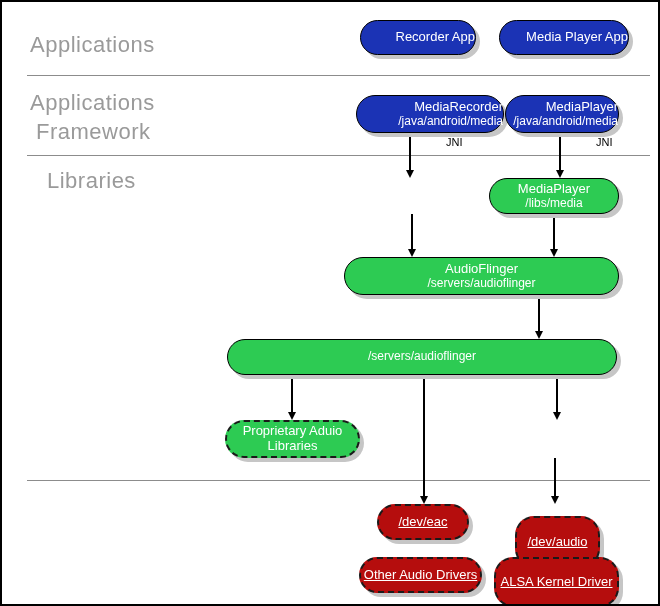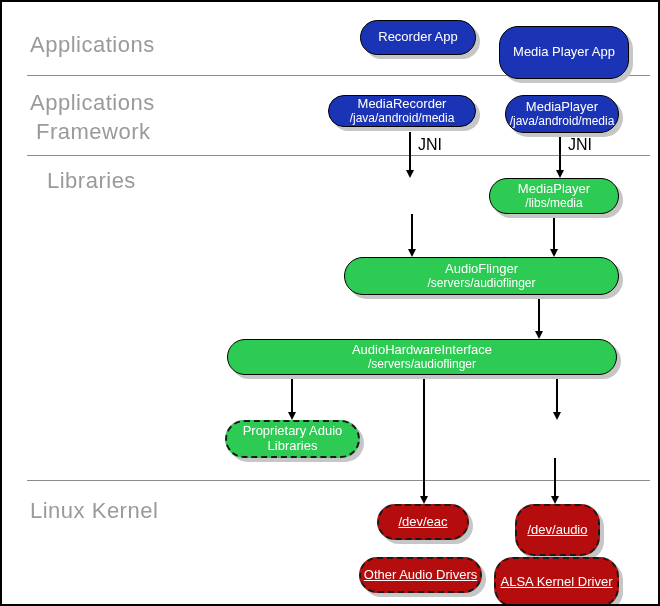--- a/index.html
+++ b/index.html
@@ -2,42 +2,41 @@
 <html style="--blue: #1b33b5; --green: #2dcb53; --red: #b50d0d; --label-gray: #9a9a9a; --divider: #8c8c8c; --shadow: #c6c6c6;"><head>
 <meta charset="utf-8">
 <style>
   html,body{margin:0;padding:0;background:#fff;font-family:"Liberation Sans","DejaVu Sans",sans-serif;}
   .frame{position:relative;width:660px;height:606px;background:#fff;border:2px solid #000;box-sizing:border-box;overflow:hidden;}
   .section-label{position:absolute;color:var(--label-gray);font-size:22px;letter-spacing:0.5px;white-space:nowrap;}
   .divider{position:absolute;left:25px;width:623px;height:1px;background:var(--divider);}
   .pill{position:absolute;border-radius:19px;box-sizing:border-box;display:flex;flex-direction:column;justify-content:center;align-items:center;color:#fff;text-align:center;box-shadow:4px 4px 0 var(--shadow);line-height:1.15;}
   .pill .t{font-size:13px;white-space:nowrap;}
   .pill .s{font-size:12px;white-space:nowrap;}
-  .blue{background:var(--blue);border:1.5px solid #000;}
+  .blue{background:var(--blue);border:1.5px solid #000;align-items:flex-end;}
   .green{background:var(--green);border:1.5px solid #000;}
   .green-dashed{background:var(--green);border:2px dashed #1a1a1a;}
   .red-dashed{background:var(--red);border:2px dashed #1a1a1a;text-decoration:underline;}
   .vline{position:absolute;width:1.5px;background:#000;}
   .arrowhead{position:absolute;width:0;height:0;border-left:4.5px solid transparent;border-right:4.5px solid transparent;border-top:8px solid #000;}
-  .jni{position:absolute;font-size:16px;color:#000;}
+  .jni{position:absolute;font-size:11px;color:#000;margin-left:28px;}
 </style>
 </head>
 <body>
 
 <div class="frame">
 
   <div class="divider" style="top:73px"></div>
   <div class="divider" style="top:153px"></div>
   <div class="divider" style="top:478px"></div>
 
   <div class="section-label" style="left:28px;top:30px">Applications</div>
   <div class="section-label" style="left:28px;top:88px">Applications</div>
   <div class="section-label" style="left:34px;top:117px">Framework</div>
   <div class="section-label" style="left:45px;top:166px">Libraries</div>
-  <div class="section-label" style="left:28px;top:496px">Linux Kernel</div>
 
   <div class="vline" style="left:407px;top:130px;height:40px"></div>
   <div class="arrowhead" style="left:403.5px;top:168px"></div>
   <div class="vline" style="left:557px;top:130px;height:40px"></div>
   <div class="arrowhead" style="left:553.5px;top:168px"></div>
   <div class="jni" style="left:416px;top:134px">JNI</div>
   <div class="jni" style="left:566px;top:134px">JNI</div>
 
   <div class="vline" style="left:409px;top:212px;height:37px"></div>
   <div class="arrowhead" style="left:405.5px;top:247px"></div>
@@ -53,57 +52,56 @@
   <div class="arrowhead" style="left:417.5px;top:494px"></div>
   <div class="vline" style="left:554px;top:373px;height:39px"></div>
   <div class="arrowhead" style="left:550.5px;top:410px"></div>
 
   <div class="vline" style="left:552px;top:456px;height:40px"></div>
   <div class="arrowhead" style="left:548.5px;top:494px"></div>
 
   <div class="pill blue" style="left:358px;top:18px;width:116px;height:35px">
     <span class="t">Recorder App</span>
   </div>
-  <div class="pill blue" style="left:497px;top:24px;width:130px;height:53px">
+  <div class="pill blue" style="left:497px;top:18px;width:130px;height:35px">
     <span class="t">Media Player App</span>
   </div>
 
-  <div class="pill blue" style="left:326px;top:93px;width:148px;height:32px">
+  <div class="pill blue" style="left:354px;top:93px;width:148px;height:38px">
     <span class="t">MediaRecorder</span>
     <span class="s">/java/android/media</span>
   </div>
   <div class="pill blue" style="left:503px;top:93px;width:114px;height:38px">
     <span class="t">MediaPlayer</span>
     <span class="s">/java/android/media</span>
   </div>
 
   <div class="pill green" style="left:487px;top:176px;width:130px;height:36px">
     <span class="t">MediaPlayer</span>
     <span class="s">/libs/media</span>
   </div>
 
   <div class="pill green" style="left:342px;top:255px;width:275px;height:38px">
     <span class="t">AudioFlinger</span>
     <span class="s">/servers/audioflinger</span>
   </div>
 
   <div class="pill green" style="left:225px;top:337px;width:390px;height:36px">
-    <span class="t">AudioHardwareInterface</span>
     <span class="s">/servers/audioflinger</span>
   </div>
 
   <div class="pill green-dashed" style="left:223px;top:418px;width:135px;height:38px">
     <span class="t">Proprietary Aduio</span>
     <span class="t">Libraries</span>
   </div>
 
   <div class="pill red-dashed" style="left:375px;top:502px;width:92px;height:36px">
     <span class="t">/dev/eac</span>
   </div>
-  <div class="pill red-dashed" style="left:513px;top:502px;width:85px;height:52px">
+  <div class="pill red-dashed" style="left:513px;top:514px;width:85px;height:52px">
     <span class="t">/dev/audio</span>
   </div>
   <div class="pill red-dashed" style="left:357px;top:555px;width:123px;height:36px">
     <span class="t">Other Audio Drivers</span>
   </div>
   <div class="pill red-dashed" style="left:492px;top:555px;width:125px;height:50px">
     <span class="t">ALSA Kernel Driver</span>
   </div>
 
 </div>

